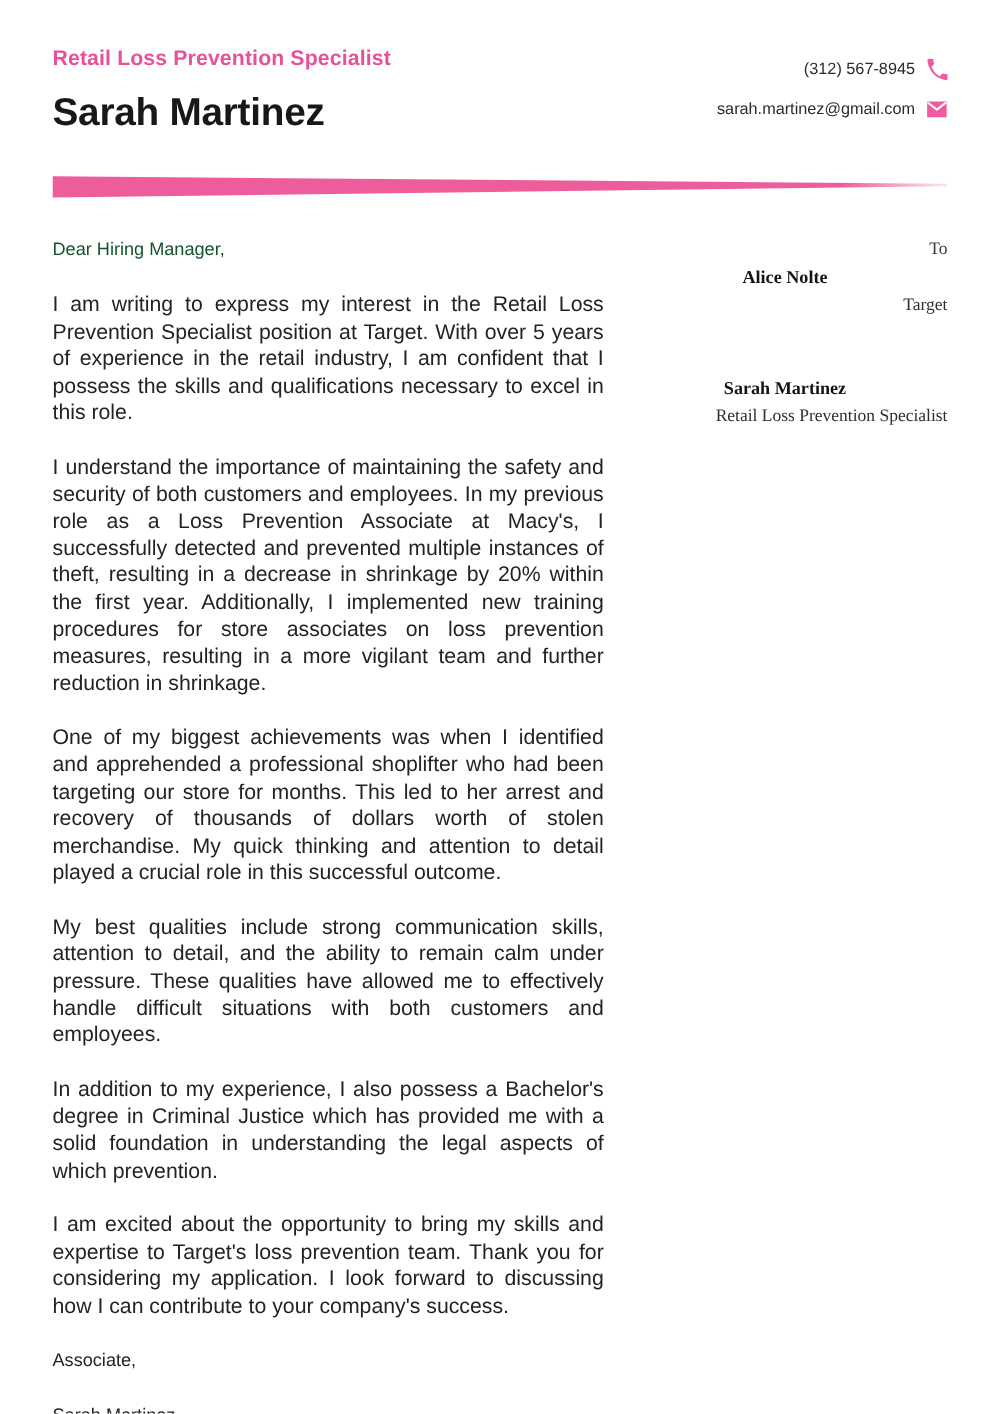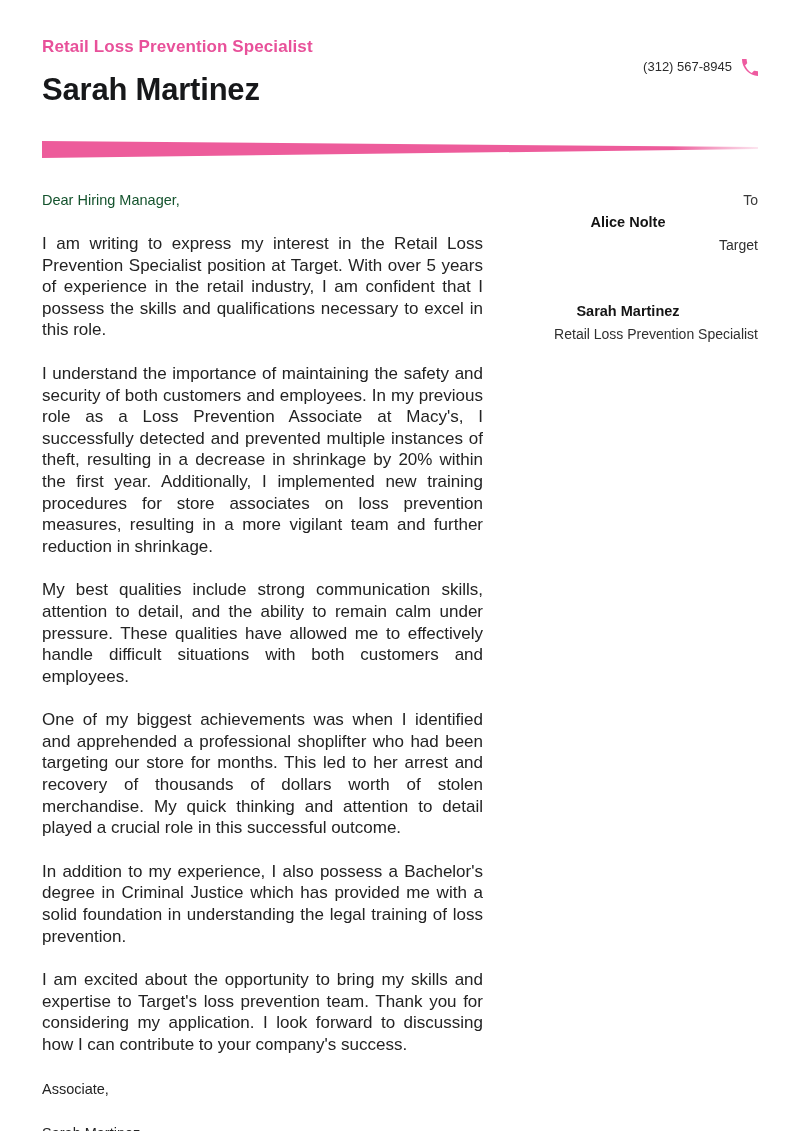--- a/index.html
+++ b/index.html
@@ -55,21 +55,21 @@
     color: #17181a;
     letter-spacing: -0.2px;
     line-height: 40px;
     margin: 12px 0 0 0;
     white-space: nowrap;
   }
 
   .header-right {
     position: absolute;
     right: 0;
-    top: 18px;
+    top: 6px;
     text-align: right;
   }
 
   .contact-row {
     display: flex;
     align-items: center;
     justify-content: flex-end;
     gap: 9px;
     height: 26px;
     margin-bottom: 6px;
@@ -143,21 +143,21 @@
 
   
   .meta-column {
     position: absolute;
     right: 42px;
     top: 189px;
     width: 260px;
     text-align: right;
   }
 
-  .meta-block { margin-bottom: 44px; }
+  .meta-block { margin-bottom: 44px; font-family: Liberation Serif, serif; }
   .meta-block:last-child { margin-bottom: 0; }
 
   .meta-label {
     font-size: 14px;
     line-height: 22px;
     color: #3a3a3a;
   }
 
   .meta-primary {
     font-size: 14.5px;
@@ -190,20 +190,30 @@
 
       <div class="contact-row">
         <span class="contact-text">(312) 567-8945</span>
         <span class="contact-icon">
           <svg width="17" height="17" viewBox="0 0 24 24" aria-hidden="true">
             <path fill="#ee5ba0" d="M6.6 10.8c1.8 3.5 4.6 6.3 8.1 8.1l2.7-2.7c.35-.35.85-.45 1.3-.3 1.4.46 2.9.71 4.4.71.67 0 1.2.54 1.2 1.2V22c0 .66-.53 1.2-1.2 1.2C11.7 23.2.8 12.3.8 .0c0-.67.54-1.2 1.2-1.2h4.2c.66 0 1.2.53 1.2 1.2 0 1.5.25 3 .71 4.4.14.45.04.95-.31 1.3l-2.7 2.7z" transform="translate(0.6,0.8)"></path>
           </svg>
         </span>
       </div>
 
+      <div class="contact-row">
+        <span class="contact-text">sarah.martinez@gmail.com</span>
+        <span class="contact-icon">
+          <svg width="17" height="15" viewBox="0 0 24 20" aria-hidden="true">
+            <path fill="#ee5ba0" d="M1 1h22v18H1z"></path>
+            <path fill="#ffffff" d="M1 1l11 8.5L23 1v-.9H1z" opacity="0"></path>
+            <path fill="none" stroke="#ffffff" stroke-width="2.4" d="M1.6 2.2L12 10.2 22.4 2.2"></path>
+          </svg>
+        </span>
+      </div>
 
     </div>
   </div>
 
   <div class="divider-wedge">
     <svg viewBox="0 0 716 20" preserveAspectRatio="none" aria-hidden="true">
       <defs>
         <linearGradient id="wedgeFade" x1="0" y1="0" x2="1" y2="0">
           <stop offset="0" stop-color="#ed5c9b" stop-opacity="1"></stop>
           <stop offset="0.88" stop-color="#ed5c9b" stop-opacity="1"></stop>
@@ -215,25 +225,25 @@
   </div>
 
   <div class="letter-body">
 
     <p class="salutation">Dear Hiring Manager,</p>
 
     <p class="paragraph">I am writing to express my interest in the Retail Loss Prevention Specialist position at Target. With over 5 years of experience in the retail industry, I am confident that I possess the skills and qualifications necessary to excel in this role.</p>
 
     <p class="paragraph">I understand the importance of maintaining the safety and security of both customers and employees. In my previous role as a Loss Prevention Associate at Macy's, I successfully detected and prevented multiple instances of theft, resulting in a decrease in shrinkage by 20% within the first year. Additionally, I implemented new training procedures for store associates on loss prevention measures, resulting in a more vigilant team and further reduction in shrinkage.</p>
 
+    <p class="paragraph">One of my biggest achievements was when I identified and apprehended a professional shoplifter who had been targeting our store for months. This led to her arrest and recovery of thousands of dollars worth of stolen merchandise. My quick thinking and attention to detail played a crucial role in this successful outcome.</p>
+
     <p class="paragraph">My best qualities include strong communication skills, attention to detail, and the ability to remain calm under pressure. These qualities have allowed me to effectively handle difficult situations with both customers and employees.</p>
 
-    <p class="paragraph">One of my biggest achievements was when I identified and apprehended a professional shoplifter who had been targeting our store for months. This led to her arrest and recovery of thousands of dollars worth of stolen merchandise. My quick thinking and attention to detail played a crucial role in this successful outcome.</p>
-
-    <p class="paragraph">In addition to my experience, I also possess a Bachelor's degree in Criminal Justice which has provided me with a solid foundation in understanding the legal training of loss prevention.</p>
+    <p class="paragraph">In addition to my experience, I also possess a Bachelor's degree in Criminal Justice which has provided me with a solid foundation in understanding the legal aspects of which prevention.</p>
 
     <p class="paragraph">I am excited about the opportunity to bring my skills and expertise to Target's loss prevention team. Thank you for considering my application. I look forward to discussing how I can contribute to your company's success.</p>
 
     <p class="closing">Associate,</p>
 
     <p class="signature">Sarah Martinez</p>
   </div>
 
   <div class="meta-column">
 

